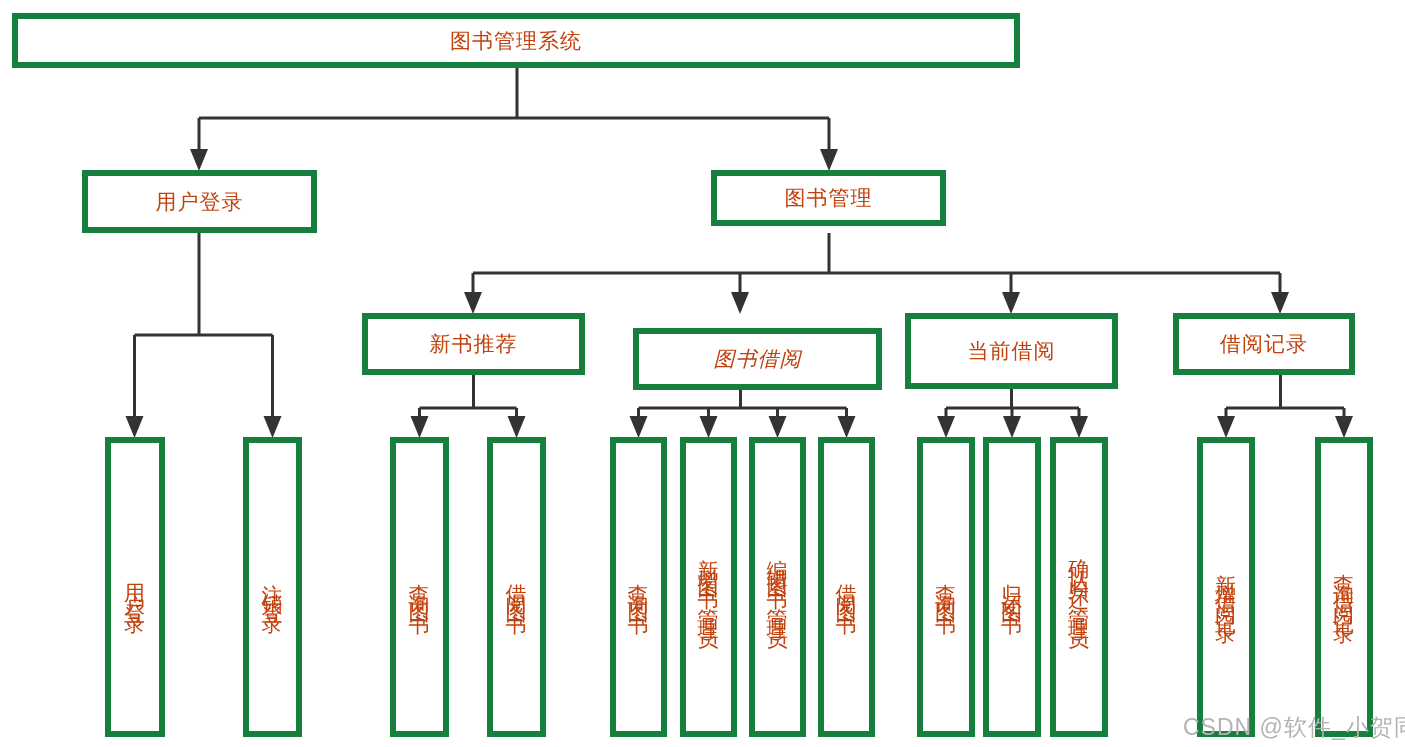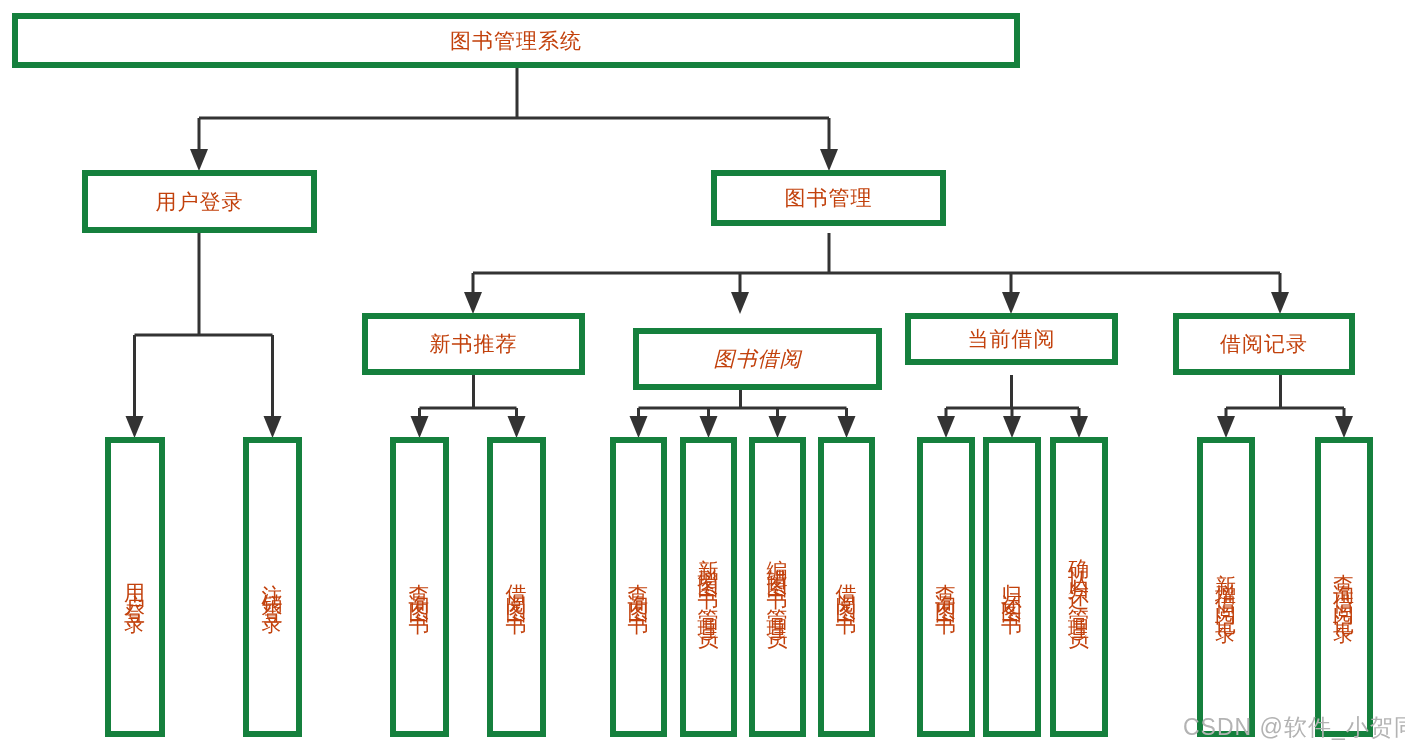--- a/index.html
+++ b/index.html
@@ -37,21 +37,21 @@
     padding: 6px 0;
   }
   
   .n-root  { left: 12px;  top: 13px;  width: 1008px; height: 55px; }
   
   .n-login { left: 82px;  top: 170px; width: 235px; height: 63px; }
   .n-mgmt  { left: 711px; top: 170px; width: 235px; height: 56px; }
   
   .n-rec   { left: 362px;  top: 313px; width: 223px; height: 62px; }
   .n-bor   { left: 633px;  top: 328px; width: 249px; height: 62px; font-style: italic; }
-  .n-cur   { left: 905px;  top: 313px; width: 213px; height: 52px; }
+  .n-cur   { left: 905px;  top: 313px; width: 213px; height: 76px; }
   .n-rcd   { left: 1173px; top: 313px; width: 182px; height: 62px; }
   
   .lf-1  { left: 105px;  top: 437px; width: 60px; height: 300px; }
   .lf-2  { left: 243px;  top: 437px; width: 59px; height: 300px; }
   .lf-3  { left: 390px;  top: 437px; width: 59px; height: 300px; }
   .lf-4  { left: 487px;  top: 437px; width: 59px; height: 300px; }
   .lf-5  { left: 610px;  top: 437px; width: 57px; height: 300px; }
   .lf-6  { left: 680px;  top: 437px; width: 57px; height: 300px; }
   .lf-7  { left: 749px;  top: 437px; width: 57px; height: 300px; }
   .lf-8  { left: 818px;  top: 437px; width: 57px; height: 300px; }

